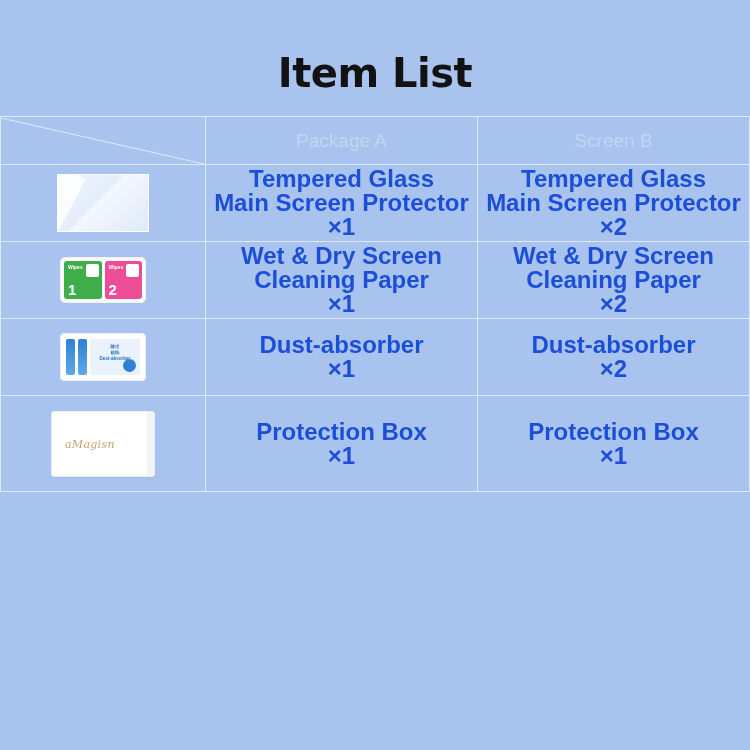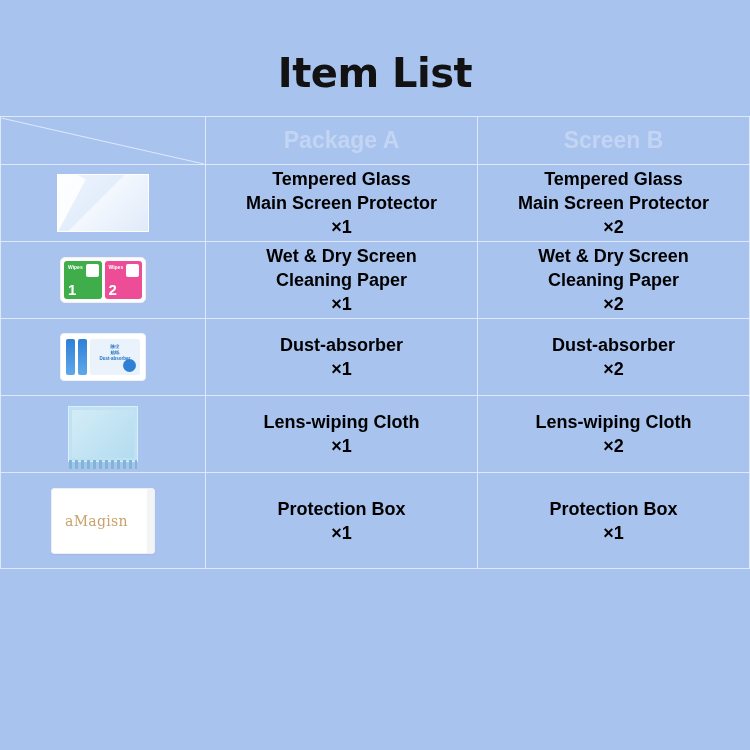--- a/index.html
+++ b/index.html
@@ -31,34 +31,34 @@
   }
   table.item-table td, table.item-table th {
     border: 1px solid #dfe9fb;
     padding: 0;
     vertical-align: middle;
   }
   .col-img { width: 205px; }
   .col-pkg { width: 272px; }
   thead th {
     height: 48px;
-    font-size: 23px;
-    font-weight: bold;
+    font-size: 19px;
+    font-weight: normal;
     color: #c3d5f3;
     text-align: center;
   }
   .corner {
     position: relative;
     background: transparent;
   }
   .corner svg { display: block; }
   .pkg-cell {
     text-align: center;
-    color: #000000;
-    font-size: 18px;
+    color: #1d4ed8;
+    font-size: 24px;
     font-weight: bold;
     line-height: 24px;
     padding: 10px 6px;
   }
   .pkg-cell .qty { display: block; font-weight: bold; }
   .img-cell {
     text-align: center;
     height: 77px;
   }
   .thumb-wrap {
@@ -194,24 +194,25 @@
     background: #ffffff;
     border: 1px solid #eceff4;
     border-radius: 3px;
     position: relative;
     box-shadow: 0 1px 2px rgba(0,0,0,0.06);
   }
   .box .brand {
     position: absolute;
     left: 13px; top: 50%;
     transform: translateY(-50%);
-    font-size: 14px;
+    font-size: 11px;
     color: #c9a16b;
     letter-spacing: 0.3px;
     font-family: "DejaVu Serif", serif;
+    font-style: italic;
   }
   .box .edge {
     position: absolute;
     right: 0; top: 0; bottom: 0;
     width: 7px;
     background: #f3f4f6;
   }
 </style>
 </head>
 <body>
@@ -305,35 +306,20 @@
         <td class="pkg-cell">
           <span>Dust-absorber</span>
           <span class="qty">×1</span>
         </td>
         <td class="pkg-cell">
           <span>Dust-absorber</span>
           <span class="qty">×2</span>
         </td>
       </tr>
 
-      <tr>
-        <td class="img-cell">
-          <div class="thumb-wrap">
-            <div class="cloth"></div>
-          </div>
-        </td>
-        <td class="pkg-cell">
-          <span>Lens-wiping Cloth</span>
-          <span class="qty">×1</span>
-        </td>
-        <td class="pkg-cell">
-          <span>Lens-wiping Cloth</span>
-          <span class="qty">×2</span>
-        </td>
-      </tr>
 
       <tr>
         <td class="img-cell" style="height:96px">
           <div class="thumb-wrap">
             <div class="box">
               <span class="brand">aMagisn</span>
               <span class="edge"></span>
             </div>
           </div>
         </td>

